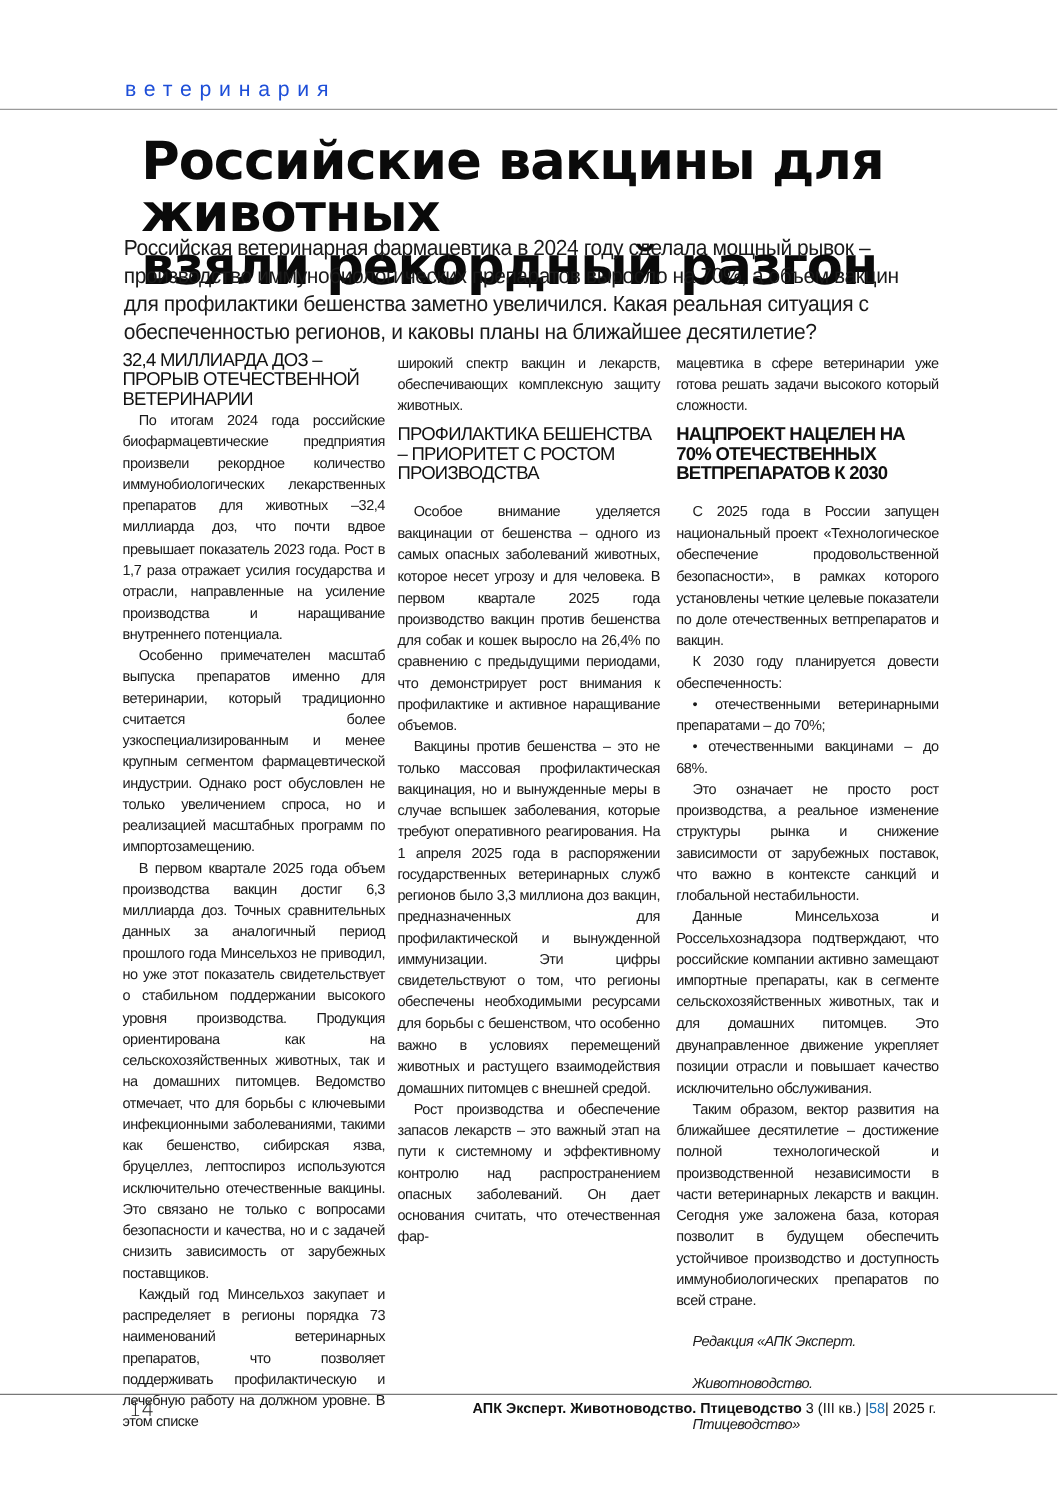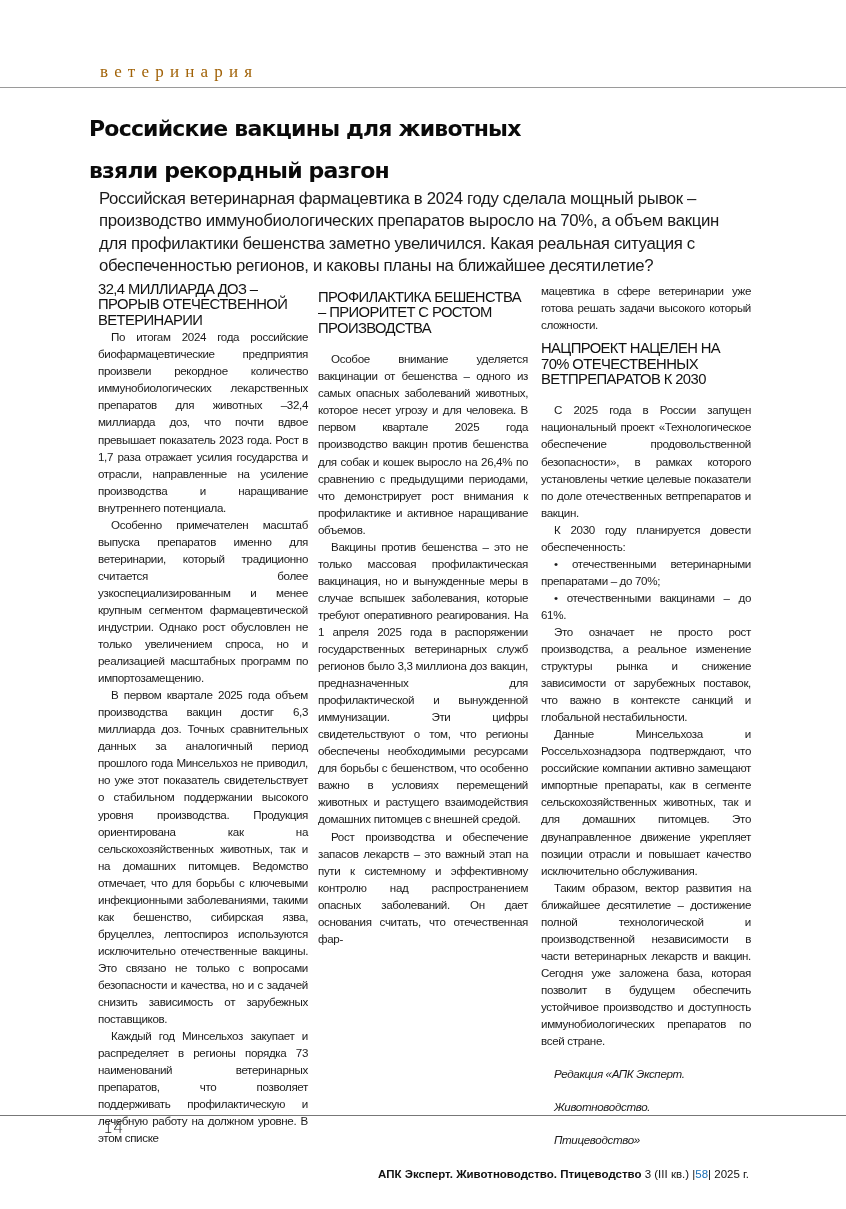--- a/index.html
+++ b/index.html
@@ -1,47 +1,47 @@
 <!DOCTYPE html>
 <html><head>
 <meta charset="utf-8">
 <style>
   html, body { margin: 0; padding: 0; background: #ffffff; }
   body { width: 846px; height: 1209px; position: relative; overflow: hidden; font-family: "Liberation Sans", sans-serif; color: #111; }
   .section-label {
     position: absolute; left: 100px; top: 62px;
-    font-family: Liberation Serif, serif; font-size: 17px; letter-spacing: 6.2px; color: #a16207;
+    font-family: Liberation Sans, sans-serif; font-size: 17px; letter-spacing: 6.2px; color: #1d4ed8;
   }
   .header-rule { position: absolute; left: 0; top: 87px; width: 846px; height: 1px; background: #9a9a9a; }
   .title {
-    position: absolute; left: 89px; top: 108px; width: 680px;
-    font-family: "DejaVu Sans", sans-serif; font-weight: bold; font-size: 22px; line-height: 42px; letter-spacing: -0.8px; color: #0a0a0a; margin: 0;
+    position: absolute; left: 113px; top: 108px; width: 680px;
+    font-family: "DejaVu Sans", sans-serif; font-weight: bold; font-size: 42px; line-height: 42px; letter-spacing: -0.8px; color: #0a0a0a; margin: 0;
   }
   .lead {
     position: absolute; left: 99px; top: 187px; width: 660px;
     font-family: "Liberation Sans", sans-serif; font-size: 17.4px; line-height: 22.3px; color: #1a1a1a; letter-spacing: -0.35px; margin: 0;
     transform: scaleX(0.965); transform-origin: left top;
   }
   .col { position: absolute; top: 282px; width: 210px; font-size: 11.6px; line-height: 17.05px; color: #1a1a1a; letter-spacing: -0.35px; }
   .col1 { left: 98px; }
   .col2 { left: 318px; }
   .col3 { left: 541px; }
   .col p { margin: 0; text-indent: 13px; text-align: justify; }
   .col p.noind { text-indent: 0; }
   .col h3 {
     margin: 0; font-weight: normal; font-size: 14.8px; line-height: 15.4px; color: #111; letter-spacing: -0.6px; text-transform: uppercase;
   }
   .col1 h3 { }
   .col2 h3 { margin-top: 8px; margin-bottom: 14px; }
-  .col3 h3 { margin-top: 8px; margin-bottom: 14px; }
+  .col3 h3 { margin-top: 8px; margin-bottom: 14px; font-weight: bold; }
   .signature { text-align: right; font-style: italic; margin: 0; }
   .signature span { display: block; margin-top: 16px; }
   .footer-rule { position: absolute; left: 0; top: 1115px; width: 846px; height: 1px; background: #777; }
   .page-num { position: absolute; left: 103px; top: 1118px; font-size: 16px; color: #222; font-family: "DejaVu Sans", sans-serif; font-weight: 300; }
-  .footer-info { position: absolute; right: 97px; top: 1121px; font-size: 11.5px; color: #111; white-space: nowrap; margin-top: 47px; }
+  .footer-info { position: absolute; right: 97px; top: 1121px; font-size: 11.5px; color: #111; white-space: nowrap; }
   .footer-info .mag { font-weight: bold; }
   .footer-info .issue-num { color: #1a6fb5; }
 </style>
 </head>
 <body>
 
 <div class="section-label">ветеринария</div>
 <div class="header-rule"></div>
 
 <h1 class="title">
@@ -53,33 +53,34 @@
 
 <div class="col col1">
   <h3>32,4 МИЛЛИАРДА ДОЗ – ПРОРЫВ ОТЕЧЕСТВЕННОЙ ВЕТЕРИНАРИИ</h3>
   <p>По итогам 2024 года российские биофармацевтические предприятия произвели рекордное количество иммунобиологических лекарственных препаратов для животных –32,4 миллиарда доз, что почти вдвое превышает показатель 2023 года. Рост в 1,7 раза отражает усилия государства и отрасли, направленные на усиление производства и наращивание внутреннего потенциала.</p>
   <p>Особенно примечателен масштаб выпуска препаратов именно для ветеринарии, который традиционно считается более узкоспециализированным и менее крупным сегментом фармацевтической индустрии. Однако рост обусловлен не только увеличением спроса, но и реализацией масштабных программ по импортозамещению.</p>
   <p>В первом квартале 2025 года объем производства вакцин достиг 6,3 миллиарда доз. Точных сравнительных данных за аналогичный период прошлого года Минсельхоз не приводил, но уже этот показатель свидетельствует о стабильном поддержании высокого уровня производства. Продукция ориентирована как на сельскохозяйственных животных, так и на домашних питомцев. Ведомство отмечает, что для борьбы с ключевыми инфекционными заболеваниями, такими как бешенство, сибирская язва, бруцеллез, лептоспироз используются исключительно отечественные вакцины. Это связано не только с вопросами безопасности и качества, но и с задачей снизить зависимость от зарубежных поставщиков.</p>
   <p id="split-a">Каждый год Минсельхоз закупает и распределяет в регионы порядка 73 наименований ветеринарных препаратов, что позволяет поддерживать профилактическую и лечебную работу на должном уровне. В этом списке</p>
 </div>
 
 <div class="col col2">
+  <p class="noind" id="split-a-end">широкий спектр вакцин и лекарств, обеспечивающих комплексную защиту животных.</p>
   <h3>ПРОФИЛАКТИКА БЕШЕНСТВА – ПРИОРИТЕТ С РОСТОМ ПРОИЗВОДСТВА</h3>
   <p>Особое внимание уделяется вакцинации от бешенства – одного из самых опасных заболеваний животных, которое несет угрозу и для человека. В первом квартале 2025 года производство вакцин против бешенства для собак и кошек выросло на 26,4% по сравнению с предыдущими периодами, что демонстрирует рост внимания к профилактике и активное наращивание объемов.</p>
   <p>Вакцины против бешенства – это не только массовая профилактическая вакцинация, но и вынужденные меры в случае вспышек заболевания, которые требуют оперативного реагирования. На 1 апреля 2025 года в распоряжении государственных ветеринарных служб регионов было 3,3 миллиона доз вакцин, предназначенных для профилактической и вынужденной иммунизации.  Эти цифры свидетельствуют о том, что регионы обеспечены необходимыми ресурсами для борьбы с бешенством, что особенно важно в условиях перемещений животных и растущего взаимодействия домашних питомцев с внешней средой.</p>
   <p id="split-b">Рост производства и обеспечение запасов лекарств – это важный этап на пути к системному и эффективному контролю над распространением опасных заболеваний. Он дает основания считать, что отечественная фар-</p>
 </div>
 
 <div class="col col3">
   <p class="noind" id="split-b-end">мацевтика в сфере ветеринарии уже готова решать задачи высокого который сложности.</p>
   <h3>НАЦПРОЕКТ НАЦЕЛЕН НА 70% ОТЕЧЕСТВЕННЫХ ВЕТПРЕПАРАТОВ К 2030</h3>
   <p>С 2025 года в России запущен национальный проект «Технологическое обеспечение продовольственной безопасности», в рамках которого установлены четкие целевые показатели по доле отечественных ветпрепаратов и вакцин.</p>
   <p>К 2030 году планируется довести обеспеченность:</p>
   <p>• отечественными ветеринарными препаратами – до 70%;</p>
-  <p>• отечественными вакцинами – до 61%.</p>
+  <p>• отечественными вакцинами – до 68%.</p>
   <p>Это означает не просто рост производства, а реальное изменение структуры рынка и снижение зависимости от зарубежных поставок, что важно в контексте санкций и глобальной нестабильности.</p>
   <p>Данные Минсельхоза и Россельхознадзора подтверждают, что российские компании активно замещают импортные препараты, как в сегменте сельскохозяйственных животных, так и для домашних питомцев. Это двунаправленное движение укрепляет позиции отрасли и повышает качество исключительно обслуживания.</p>
   <p>Таким образом, вектор развития на ближайшее десятилетие – достижение полной технологической и производственной независимости в части ветеринарных лекарств и вакцин. Сегодня уже заложена база, которая позволит в будущем обеспечить устойчивое производство и доступность иммунобиологических препаратов по всей стране.</p>
   <p class="signature">
     <span>Редакция «АПК Эксперт.</span>
     <span>Животноводство.</span>
     <span>Птицеводство»</span>
   </p>
 </div>
 

